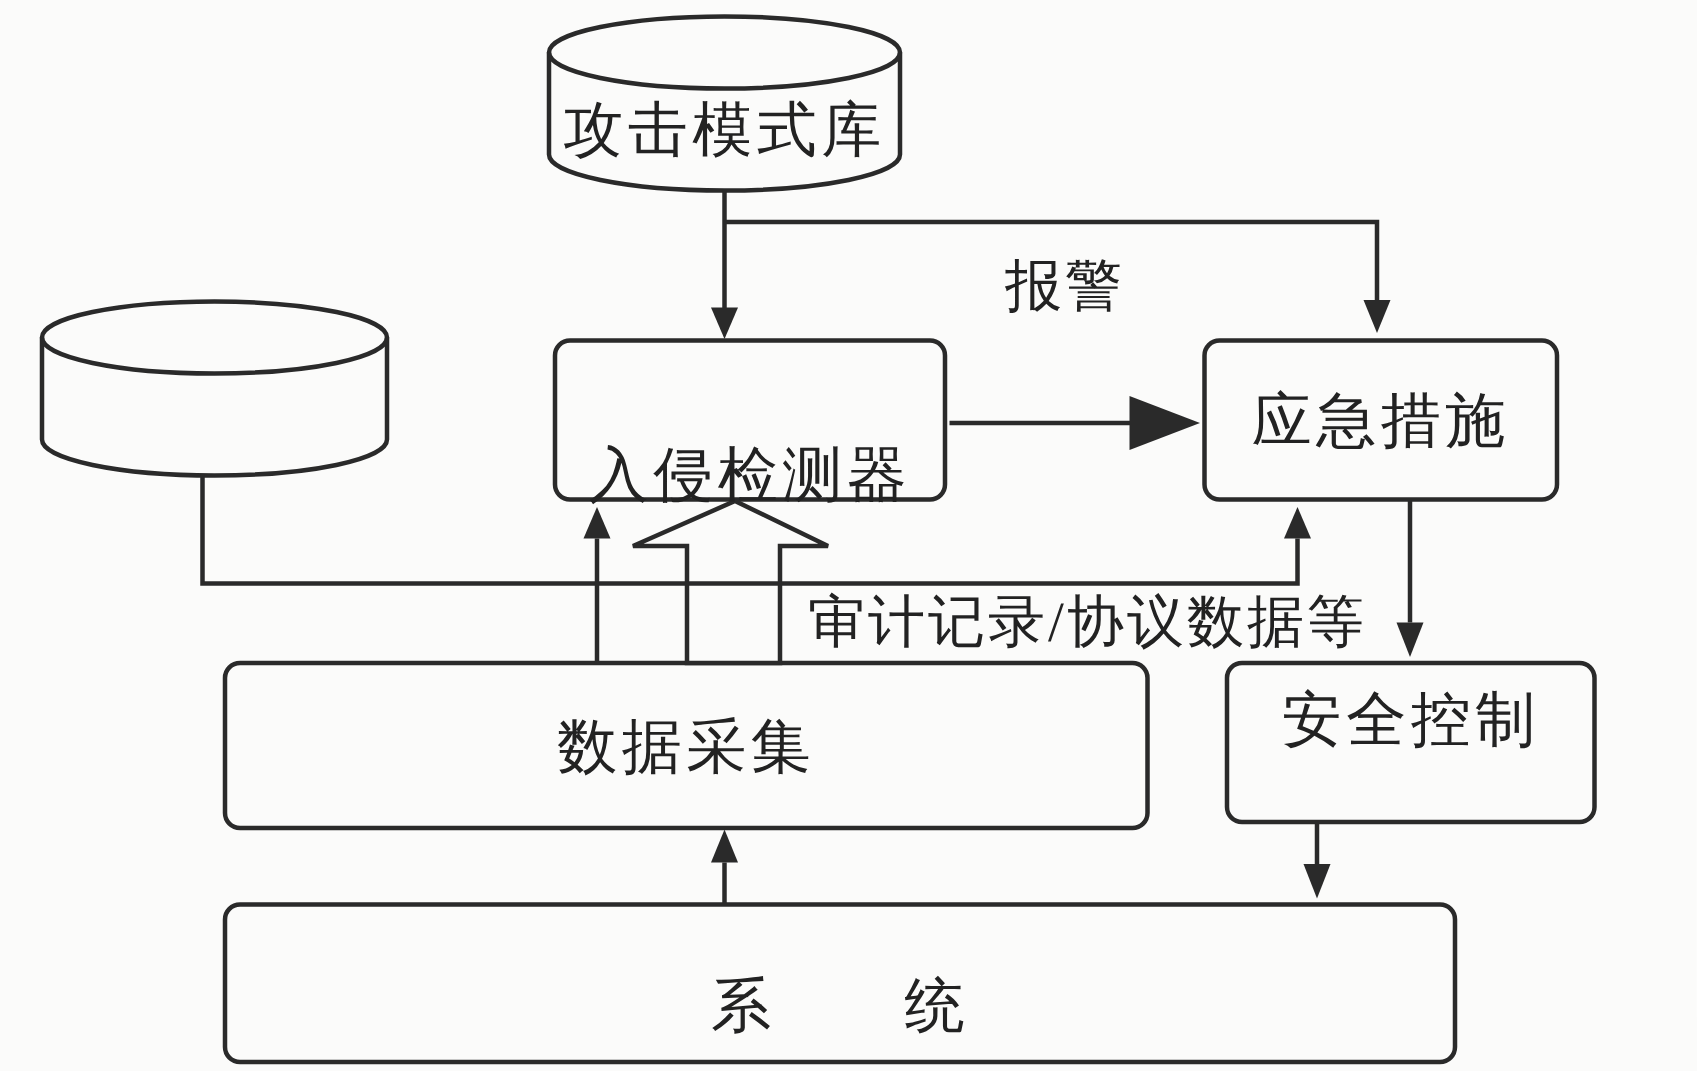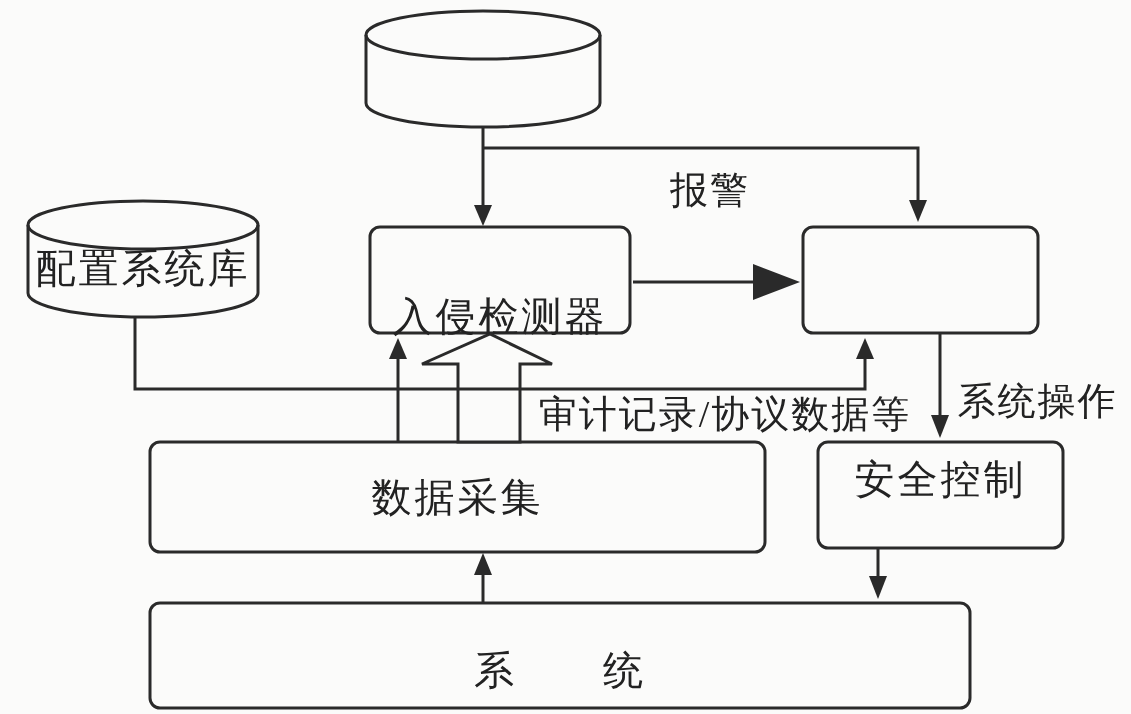--- a/index.html
+++ b/index.html
@@ -88,31 +88,31 @@
         <polygon fill="#2a2a2a" stroke="none" points="878,599 869,576 887,576"></polygon>
       </g>
 
       <g>
         <line x1="483" y1="602" x2="483" y2="575"></line>
         <polygon fill="#2a2a2a" stroke="none" points="483,553 474,575 492,575"></polygon>
       </g>
     </g>
   </svg>
 
+  <div class="node-label" style="left:366px; top:60px; width:234px; height:52px;">攻击模式库</div>
 
-  <div class="node-label" style="left:28px; top:242px; width:230px; height:52px;">配置系统库</div>
 
   <div class="node-label" style="left:370px; top:227px; width:260px; height:106px;margin-top:36px;">入侵检测器</div>
 
+  <div class="node-label" style="left:803px; top:227px; width:235px; height:106px;">应急措施</div>
 
   <div class="node-label" style="left:150px; top:442px; width:615px; height:110px;text-align:right;">数据采集</div>
 
   <div class="node-label" style="left:818px; top:442px; width:245px; height:75px;">安全控制</div>
 
   <div class="node-label" style="left:150px; top:603px; width:820px; height:134px;">系　　统</div>
 
   <div class="edge-label" style="left:525px; top:390px; width:400px; height:48px;">审计记录/协议数据等</div>
 
   <div class="edge-label" style="left:650px; top:165px; width:120px; height:50px;">报警</div>
 
-  <div class="edge-label" style="left:950px; top:377px; width:175px; height:48px;">系统操作</div>
 
 </div>
 
 </body></html>

